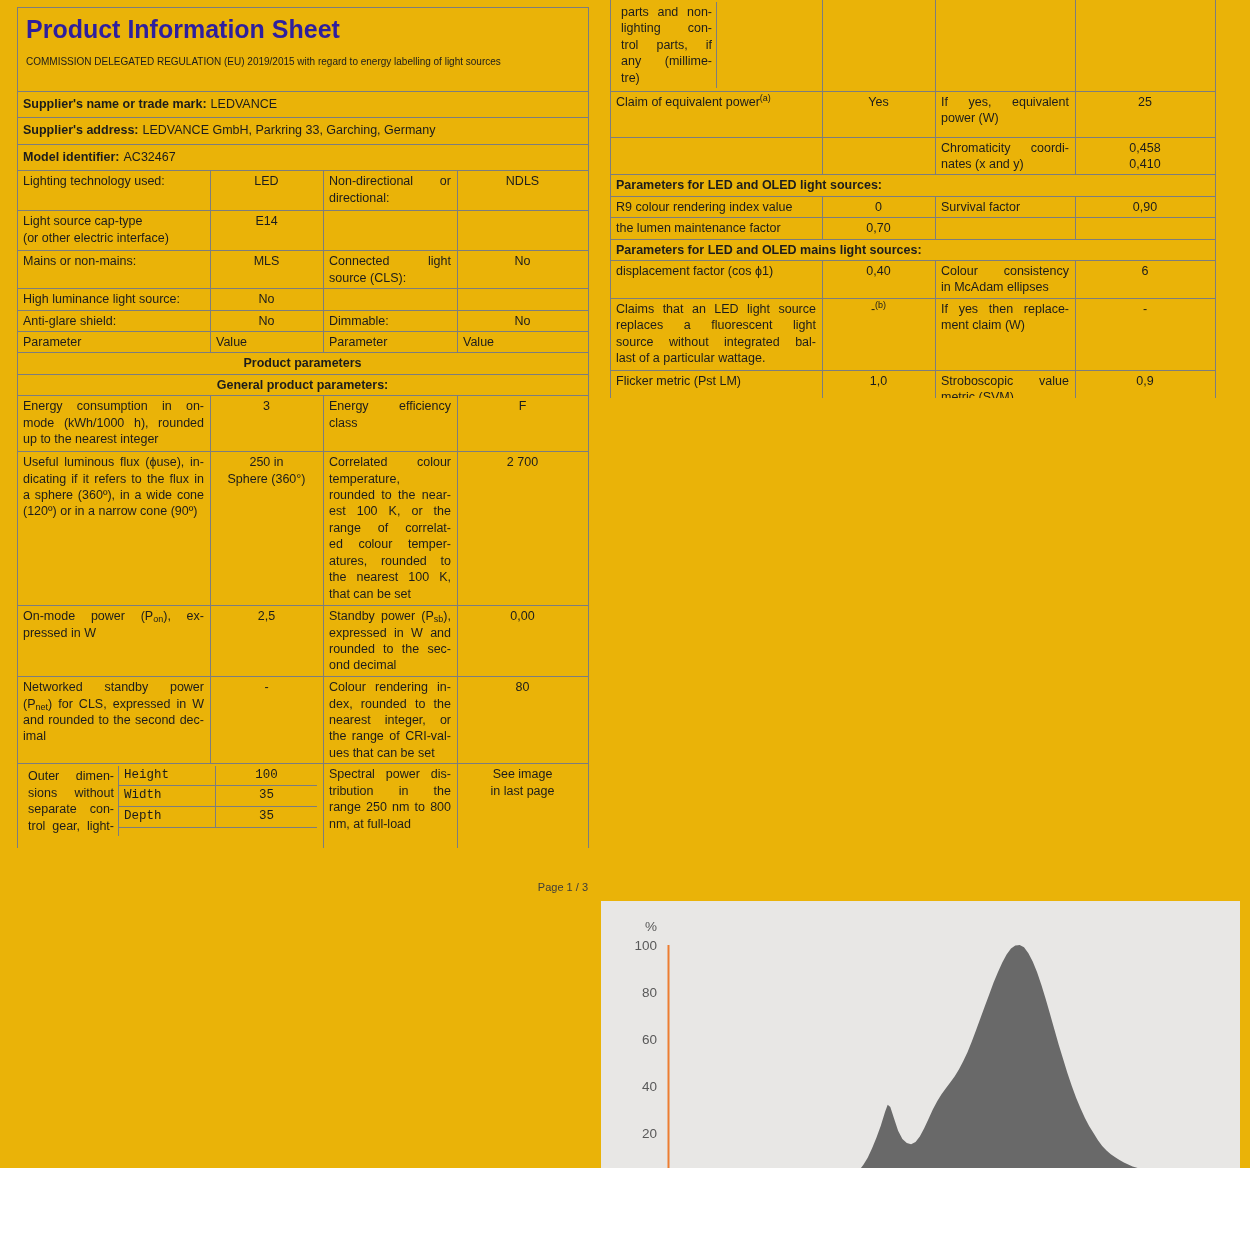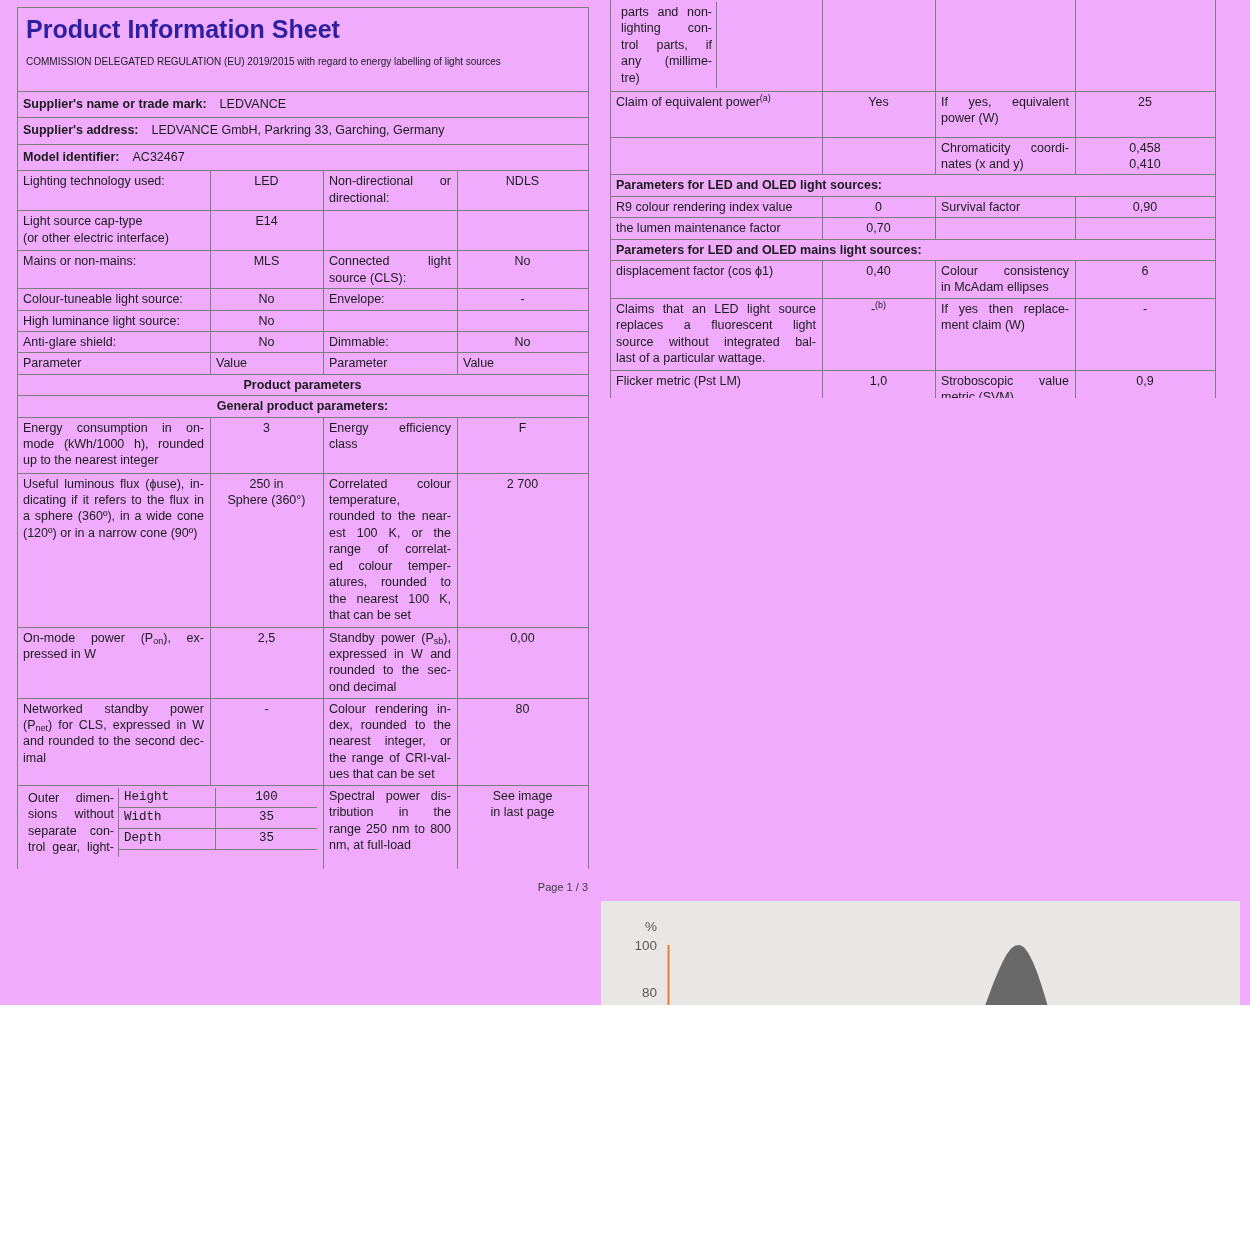--- a/index.html
+++ b/index.html
@@ -1,37 +1,37 @@
 <!DOCTYPE html>
 <html><head>
 <meta charset="utf-8">
 <style>
   html,body{margin:0;padding:0;background:#ffffff;}
-  .page{position:relative;width:1250px;height:1005px;background:#f0abfc;overflow:hidden;
+  .page{position:relative;width:1250px;height:1168px;background:#eab308;overflow:hidden;
         font-family:"Liberation Sans",sans-serif;color:#1c1c1c;}
   
   .twrap{position:absolute;overflow:hidden;}
   table.doc{border-collapse:collapse;table-layout:fixed;}
   table.doc td{border:1px solid #7d7d7d;padding:2px 6px 2px 5px;vertical-align:top;
                font-size:12.5px;line-height:16.4px;overflow:hidden;}
   td.val{text-align:center;}
   td.hdr{font-weight:bold;}
   td.chdr{font-weight:bold;text-align:center;}
   td.nopad{padding:0;}
   .ln{min-height:16.4px;}
   .jl{text-align:justify;text-align-last:justify;}
   .gap .ln + .ln{}
   sub{font-size:9px;line-height:0;vertical-align:-2px;}
   sup{font-size:9px;line-height:0;vertical-align:5px;}
   
   .title-cell{padding:6px 10px 8px 8px !important;}
   .doc-title{font-size:25px;font-weight:bold;color:#2e1f9e;line-height:30px;margin-bottom:9px;}
   .doc-reg{font-size:10px;line-height:17px;max-width:545px;}
   .lblrow b{font-weight:bold;}
-  .lblrow .v{margin-left:13px;}
+  .lblrow .v{margin-left:4px;}
   .lblrow{padding-top:4px !important;padding-bottom:5px !important;}
   
   tr.cut td{border-bottom:none;}
   
   tr.cont td{border-top:none;}
   
   .dimbox{display:flex;width:100%;height:100%;}
   .dim-label{width:96px;box-sizing:border-box;border-right:1px solid #7d7d7d;padding:2px 4px 2px 5px;}
   .dim-right{flex:1;display:flex;flex-direction:column;}
   .dim-row{display:flex;border-bottom:1px solid #7d7d7d;font-family:Liberation Mono, monospace;}
@@ -102,26 +102,20 @@
         <td></td>
       </tr>
       <tr style="height:38px">
         <td>Mains or non-mains:</td>
         <td class="val">MLS</td>
         <td class="just">
               <div class="ln jl">Connected light</div>
               <div class="ln">source (CLS):</div>
             </td>
         <td class="val">No</td>
-      </tr>
-      <tr style="height:19px">
-        <td>Colour-tuneable light source:</td>
-        <td class="val">No</td>
-        <td>Envelope:</td>
-        <td class="val">-</td>
       </tr>
       <tr style="height:19px">
         <td>High luminance light source:</td>
         <td class="val">No</td>
         <td></td>
         <td></td>
       </tr>
       <tr style="height:19px">
         <td>Anti-glare shield:</td>
         <td class="val">No</td>

